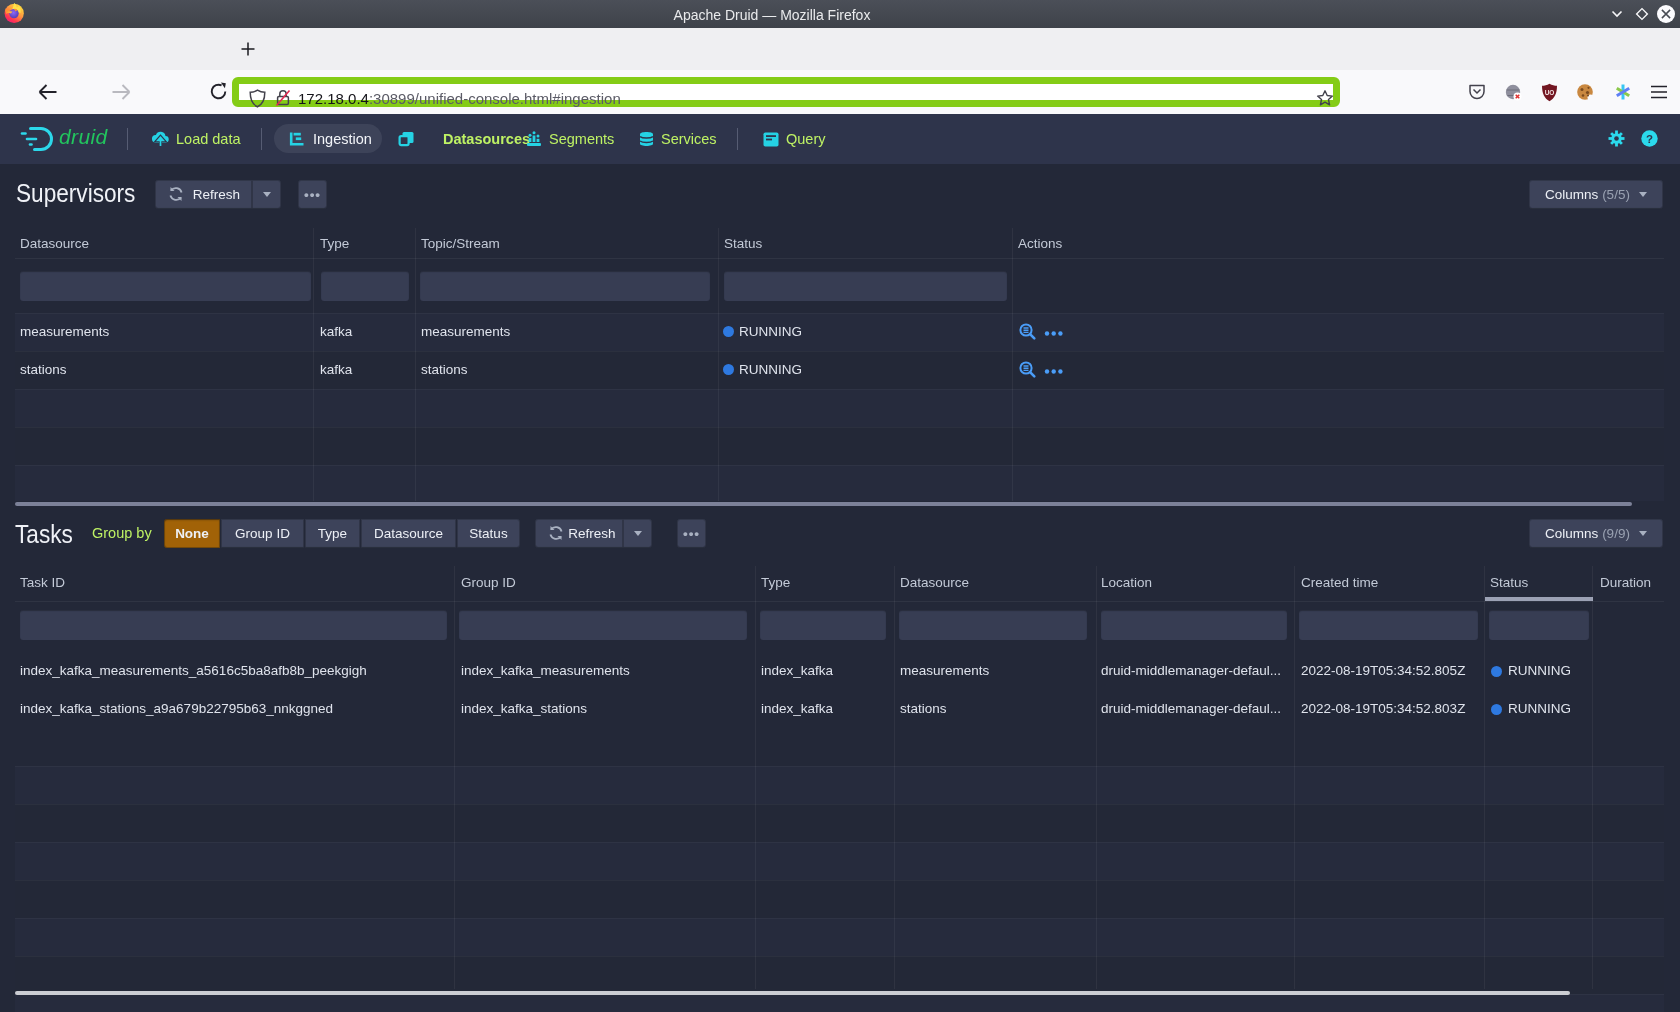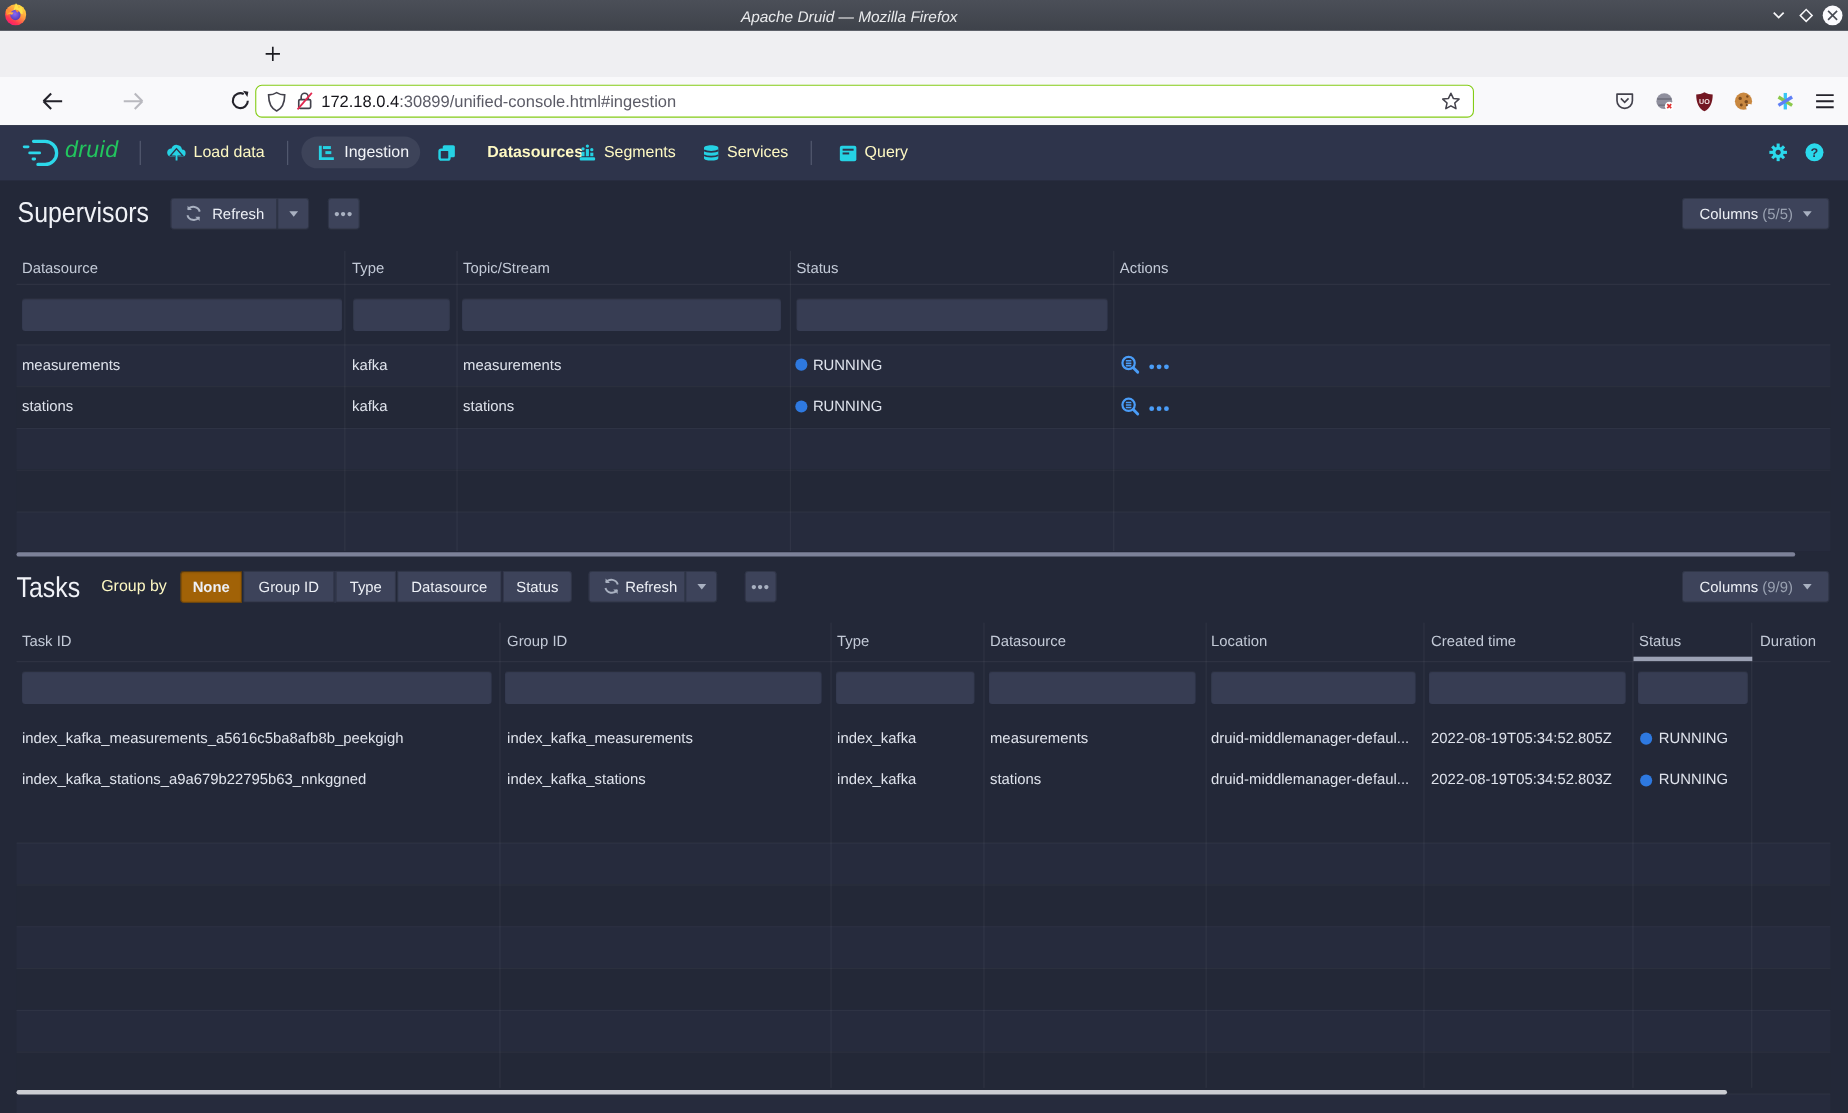--- a/index.html
+++ b/index.html
@@ -3,34 +3,34 @@
 <meta charset="utf-8">
 <style>
   * { margin:0; padding:0; box-sizing:border-box; }
   html,body { width:1680px; height:1012px; overflow:hidden; font-family:"Liberation Sans", sans-serif; background:#232838;}
   .abs { position:absolute; }
   svg { position:absolute; overflow:visible; }
   
   #titlebar { position:absolute; left:0; top:0; width:1680px; height:28px;
     background:linear-gradient(#4b4f58,#3e424a); }
   #fftitle { position:absolute; top:7px; left:0; width:1544px; text-align:center;
-    color:#e9eaec; font-size:14px;font-style:italic; }
+    color:#e9eaec; font-size:14px; }
   #tabbar { position:absolute; left:0; top:28px; width:1680px; height:42px; background:#efeff2; }
   #tab { position:absolute; left:7px; top:5px; width:217px; height:33px; background:#fff;
     border-radius:8px; box-shadow:0 0 3px rgba(0,0,0,.3); }
   #tabtitle { position:absolute; left:26px; top:9px; font-size:13.5px; color:#15141a; font-weight:bold; }
   #toolbar { position:absolute; left:0; top:70px; width:1680px; height:44px; background:#f9f9fb; }
   #urlbar { position:absolute; left:232px; top:7px; width:1108px; height:30px; background:#fff;
-    border:1px solid #84cc16; border-radius:6px; }
+    border:7px solid #84cc16; border-radius:6px; }
   #urltext { position:absolute; left:59px; top:6px; font-size:15px; color:#5b5b66; white-space:nowrap;}
   #urltext b { color:#15141a; font-weight:normal; }
   
   #app { position:absolute; left:0; top:114px; width:1680px; height:898px; background:#232838; }
   #appheader { position:absolute; left:0; top:0; width:1680px; height:50px; background:#2e344b; }
-  .navtxt { position:absolute; top:17px; font-size:14.5px; color:#fef9c3; white-space:nowrap;}
+  .navtxt { position:absolute; top:17px; font-size:14.5px; color:#bef264; white-space:nowrap;}
   .navdiv { position:absolute; top:14px; width:1px; height:22px; background:#565c73; }
   #pill { position:absolute; left:274px; top:10px; width:108px; height:29px; background:#3d4359; border-radius:15px; }
   .btn { position:absolute; background:#3d435a; border-radius:3px; height:29px;
     box-shadow:inset 0 0 0 1px rgba(17,20,24,.25), inset 0 -1px 1px rgba(17,20,24,.25);
     display:flex; align-items:center; justify-content:center; font-size:13.5px; color:#edf0f6; white-space:nowrap;}
   .btn.dark { background:#a16207; box-shadow:inset 0 0 0 1px rgba(17,20,24,.3), inset 0 1px 2px rgba(17,20,24,.4);font-weight:bold; }
   .gray { color:#99a1b1; }
   .h1 { position:absolute; font-size:26px; color:#f0f2f7; transform:scaleX(.87); transform-origin:left center; }
   
   .tcell { position:absolute; font-size:13.5px; color:#dfe3ec; white-space:nowrap; }

